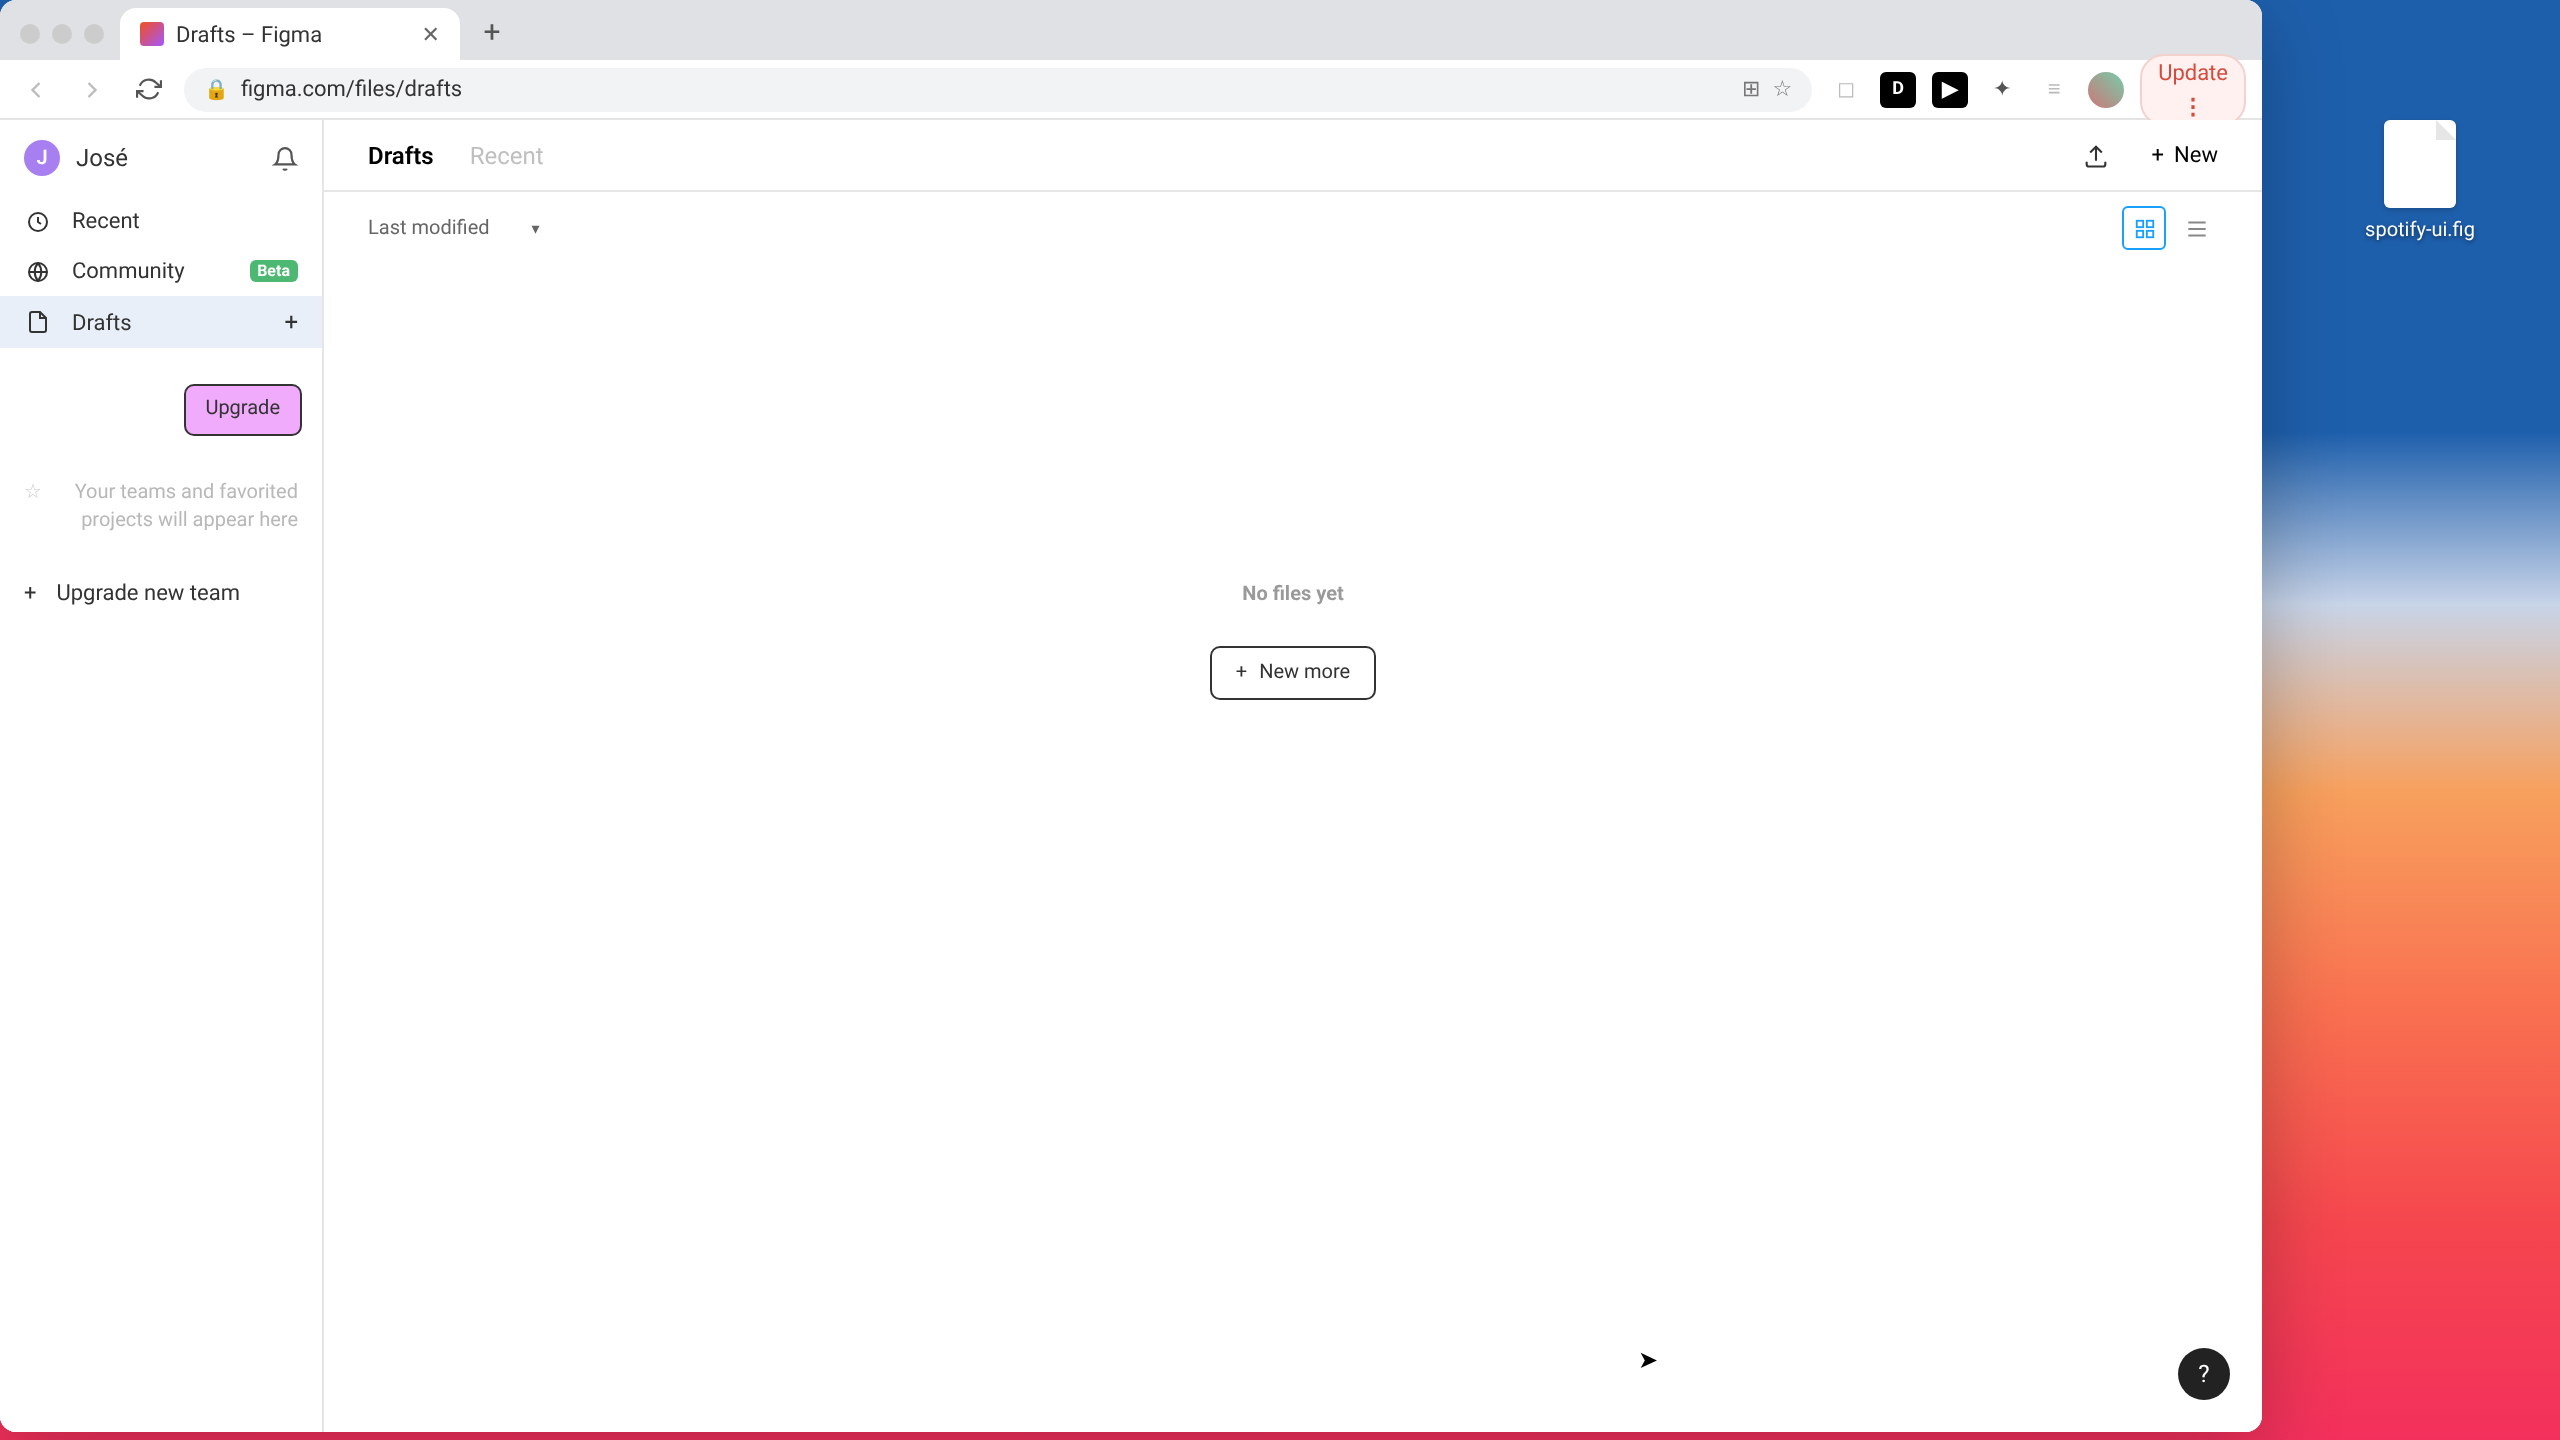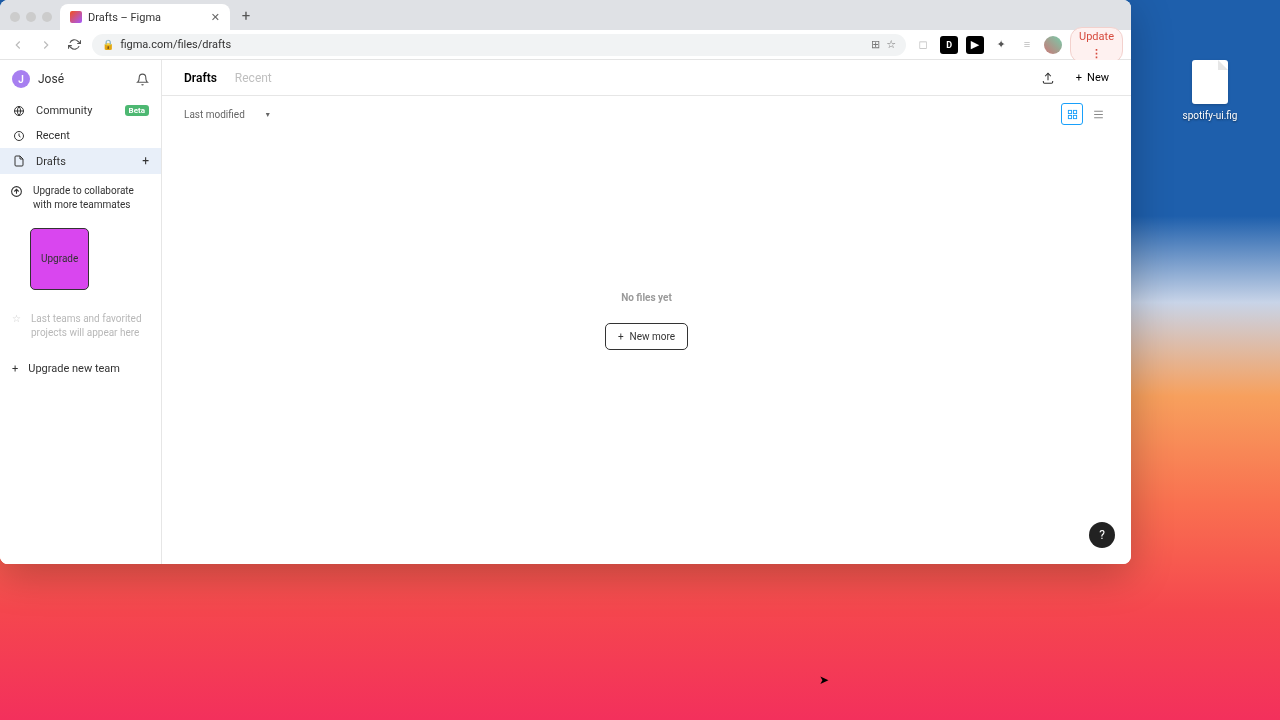--- a/index.html
+++ b/index.html
@@ -6,21 +6,21 @@
 body { width:1280px; height:720px; overflow:hidden; position:relative; }
 
 
 .desktop { position:absolute; inset:0; background:linear-gradient(180deg,#1e5fac 0%,#1e5fac 30%,#c8d4e8 42%,#f7a05d 55%,#f97050 70%,#f5464e 85%,#f3305c 100%); z-index:0; }
 .desktop-file { position:absolute; top:60px; right:30px; width:80px; display:flex; flex-direction:column; align-items:center; gap:6px; z-index:1; }
 .desktop-file .fileicon { width:36px; height:44px; background:#fff; border-radius:3px; position:relative; box-shadow:0 1px 3px rgba(0,0,0,.2); }
 .desktop-file .fileicon::after { content:""; position:absolute; top:0; right:0; width:10px; height:10px; background:#e6e6e6; clip-path:polygon(0 0,100% 100%,0 100%); }
 .desktop-file span { font-size:10px; color:#fff; text-shadow:0 1px 2px rgba(0,0,0,.5); text-align:center; }
 
 
-.browser { position:absolute; top:0; left:0; width:1131px; height:564px; background:#fff; border-radius:8px; box-shadow:0 10px 40px rgba(0,0,0,.25); overflow:hidden; z-index:2; display:flex; flex-direction:column; }
+.browser { position:absolute; top:0; left:0; width:1131px; height:716px; background:#fff; border-radius:8px; box-shadow:0 10px 40px rgba(0,0,0,.25); overflow:hidden; z-index:2; display:flex; flex-direction:column;text-align:right; }
 .tabbar { height:30px; background:#dfe1e5; display:flex; align-items:flex-end; padding:0 6px; }
 .traffic { display:flex; gap:6px; padding:0 8px 8px 4px; }
 .traffic span { width:10px; height:10px; border-radius:50%; background:#ccc; }
 .tab { background:#fff; height:26px; border-radius:8px 8px 0 0; display:flex; align-items:center; padding:0 10px; gap:6px; min-width:170px; font-size:11px; color:#333; }
 .tab .fav { width:12px; height:12px; border-radius:2px; background:linear-gradient(135deg,#f24e1e,#a259ff); }
 .tab .closex { margin-left:auto; color:#666; font-size:11px; }
 .newtab { width:24px; height:24px; display:flex; align-items:center; justify-content:center; color:#555; font-size:15px; margin-left:4px; margin-bottom:2px; }
 
 .toolbar { height:30px; background:#fff; border-bottom:1px solid #e4e4e4; display:flex; align-items:center; padding:0 8px; gap:8px; }
 .navbtn { width:20px; height:20px; display:flex; align-items:center; justify-content:center; color:#888; font-size:13px; }
@@ -41,21 +41,21 @@
 .user-row .uavatar{width:18px;height:18px;border-radius:50%;background:#a77ff0;color:#fff;display:flex;align-items:center;justify-content:center;font-size:10px;font-weight:600;}
 .user-row .bell{margin-left:auto;color:#555;font-size:12px;}
 .sb-item{display:flex;align-items:center;gap:10px;padding:6px 12px;font-size:11px;color:#333;border-radius:0;}
 .sb-item.active{background:#e8eff9;}
 .sb-item .ico{width:14px;color:#333;display:flex;align-items:center;justify-content:center;font-size:13px;}
 .sb-item .badge{margin-left:auto;background:#4db872;color:#fff;border-radius:3px;font-size:8px;padding:1px 4px;font-weight:700;}
 .sb-item .plus{margin-left:auto;color:#333;font-size:12px;}
 .sb-upgrade{margin:10px;font-size:10px;color:#333;line-height:1.4;}
 .sb-upgrade .icon-row{display:flex;gap:10px;align-items:flex-start;margin-bottom:8px;}
 .sb-upgrade .upicon{color:#333;font-size:13px;margin-top:1px;}
-.upgrade-btn{border:1px solid #333;background:#d946ef;border-radius:5px;padding:23px 10px;font-size:10px;margin-top:8px;margin-left:20px;display:inline-block;}
+.upgrade-btn{border:1px solid #333;background:#f0abfc;border-radius:5px;padding:5px 10px;font-size:10px;margin-top:8px;margin-left:20px;display:inline-block;}
 .sb-hint{display:flex;gap:10px;padding:6px 12px;font-size:10px;color:#b8b8b8;line-height:1.4;margin-top:6px;}
 .sb-hint .star{color:#ccc;}
 .sb-newteam{display:flex;align-items:center;gap:10px;padding:6px 12px;font-size:11px;color:#333;margin-top:10px;}
 
 .main{flex:1;display:flex;flex-direction:column;}
 .main-head{height:36px;border-bottom:1px solid #e6e6e6;display:flex;align-items:center;padding:0 22px;gap:18px;}
 .main-head .tabh{font-size:12px;color:#bfbfbf;}
 .main-head .tabh.active{color:#000;font-weight:600;}
 .main-head .spacer{flex:1;}
 .main-head .hicon{width:20px;height:20px;display:flex;align-items:center;justify-content:center;color:#333;font-size:13px;}
@@ -147,63 +147,53 @@
           <svg width="13" height="13" viewBox="0 0 24 24" fill="none" stroke="#555" stroke-width="2">
               <path d="M18 8a6 6 0 0 0-12 0c0 7-3 9-3 9h18s-3-2-3-9"></path>
               <path d="M13.7 21a2 2 0 0 1-3.4 0"></path>
             </svg>
         </span>
       </div>
       <div class="sb-item">
         <span class="ico">
             <svg width="12" height="12" viewBox="0 0 24 24" fill="none" stroke="#333" stroke-width="2">
               <circle cx="12" cy="12" r="9"></circle>
-              <path d="M3 12h18M12 3a14 14 0 0 1 0 18M12 3a14 14 0 0 0 0 18"></path>
-            </svg>
-          </span>
-        <span>Community</span>
-        <span class="badge">Beta</span>
+              <polyline points="12 7 12 12 15 14"></polyline>
+            </svg>
+          </span>
+        <span>Recent</span>
       </div>
       <div class="sb-item">
         <span class="ico">
             <svg width="12" height="12" viewBox="0 0 24 24" fill="none" stroke="#333" stroke-width="2">
               <circle cx="12" cy="12" r="9"></circle>
-              <polyline points="12 7 12 12 15 14"></polyline>
-            </svg>
-          </span>
-        <span>Recent</span>
+              <path d="M3 12h18M12 3a14 14 0 0 1 0 18M12 3a14 14 0 0 0 0 18"></path>
+            </svg>
+          </span>
+        <span>Community</span>
+        <span class="badge">Beta</span>
       </div>
       <div class="sb-item active">
         <span class="ico">
             <svg width="12" height="12" viewBox="0 0 24 24" fill="none" stroke="#333" stroke-width="2">
               <path d="M14 2H6a2 2 0 0 0-2 2v16a2 2 0 0 0 2 2h12a2 2 0 0 0 2-2V8z"></path>
               <polyline points="14 2 14 8 20 8"></polyline>
             </svg>
           </span>
         <span>Drafts</span>
         <span class="plus">+</span>
       </div>
 
       <div class="sb-upgrade">
-        <div class="icon-row">
-          <span class="upicon">
-              <svg width="13" height="13" viewBox="0 0 24 24" fill="none" stroke="#333" stroke-width="2">
-                <circle cx="12" cy="12" r="9"></circle>
-                <polyline points="12 16 12 8"></polyline>
-                <polyline points="8 12 12 8 16 12"></polyline>
-              </svg>
-            </span>
-          <span>Upgrade to collaborate with more teammates</span>
-        </div>
         <div class="upgrade-btn">Upgrade</div>
       </div>
 
       <div class="sb-hint">
         <span class="star">☆</span>
-        <span>Last teams and favorited projects will appear here</span>
+        <span>Your teams and favorited projects will appear here</span>
       </div>
 
       <div class="sb-newteam">
         <span class="ico">+</span>
         <span>Upgrade new team</span>
       </div>
     </div>
 
     <div class="main">
       <div class="main-head">

